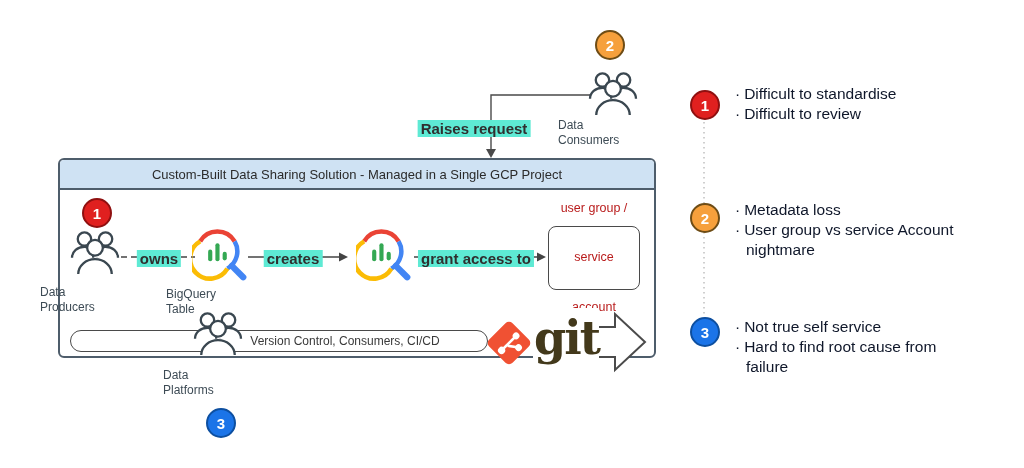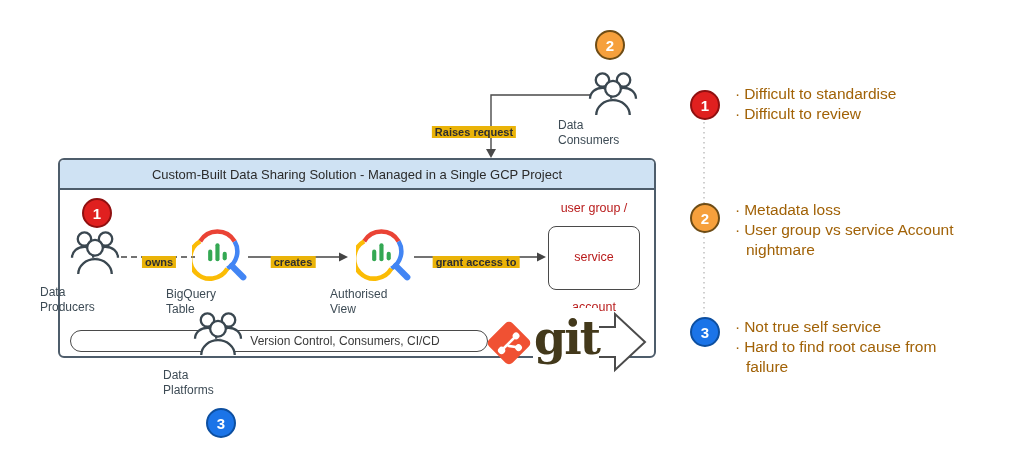--- a/index.html
+++ b/index.html
@@ -21,43 +21,43 @@
             border-radius:4px 4px 0 0;display:flex;align-items:center;justify-content:center;
             font-size:13px;color:#2b2b2b;}
 
   
   .icon{position:absolute;z-index:4;}
   .icon-label{position:absolute;transform:translateX(-50%);width:110px;text-align:left;
               font-size:12px;line-height:1.26;color:#3d4b55;z-index:6;}
   .icon-label span{display:block;}
 
   
-  .edge-label{position:absolute;transform:translateX(-50%);background:#eab308;padding:0 3px;
-              font-size:11px;font-weight:bold;color:#2f2f2f;z-index:6;white-space:nowrap;margin-top:6px;}
+  .edge-label{position:absolute;transform:translateX(-50%);background:#5eead4;padding:0 3px;
+              font-size:15px;font-weight:bold;color:#2f2f2f;z-index:6;white-space:nowrap;}
 
   
   .ug-box{position:absolute;left:548px;top:226px;width:90px;height:62px;border:1.5px solid #4a4a4a;
           border-radius:8px;background:#fff;display:flex;flex-direction:column;align-items:center;
           justify-content:center;font-size:12.5px;line-height:1.4;color:#b91c1c;z-index:4;text-align:center;gap:32px;}
   .ug-box span{display:block;}
 
   
   .pipe{position:absolute;left:70px;top:330px;width:418px;height:22px;border:1.5px solid #4a4a4a;
         border-radius:11px;background:#fff;z-index:2;box-sizing:border-box;}
   .pipe-label{position:absolute;left:345px;top:334px;transform:translateX(-50%);font-size:12px;
               color:#3a3a3a;z-index:3;white-space:nowrap;}
 
   .git-word{position:absolute;left:533px;top:308px;width:66px;height:60px;z-index:5;
             font-family:"DejaVu Serif",serif;font-weight:bold;font-size:46px;line-height:60px;
             letter-spacing:-2px;color:var(--git_text);background:#fff;text-align:right;}
   .git-diamond{position:absolute;left:482px;top:316px;z-index:5;}
 
   
   .issue-bullets{position:absolute;left:735px;width:222px;font-size:15.5px;line-height:20px;
-                 color:#a16207;z-index:4;}
+                 color:#0f172a;z-index:4;}
   .bullet{padding-left:11px;text-indent:-11px;}
   .bullet .dot{margin-right:4px;}
 
   svg.overlay{position:absolute;left:0;top:0;z-index:3;pointer-events:none;}
   .hidden-defs{position:absolute;width:0;height:0;overflow:hidden;}
 </style>
 </head>
 <body>
 
 <div class="canvas">
@@ -144,24 +144,20 @@
   <div class="icon-label" style="left:221px;top:287px;">
     <span>BigQuery</span>
     <span>Table</span>
   </div>
 
   <div class="edge-label" style="left:293px;top:250px;">creates</div>
 
   <svg class="icon" style="left:356px;top:226px;" width="58" height="58">
       <use href="#sym-bq"></use>
     </svg>
-  <div class="icon-label" style="left:385px;top:287px;">
-    <span>Authorised</span>
-    <span>View</span>
-  </div>
 
   <div class="edge-label" style="left:476px;top:250px;">grant access to</div>
 
   <div class="ug-box">
     <span>user group /</span>
     <span>service</span>
     <span>account</span>
   </div>
 
   <div class="pipe"></div>

